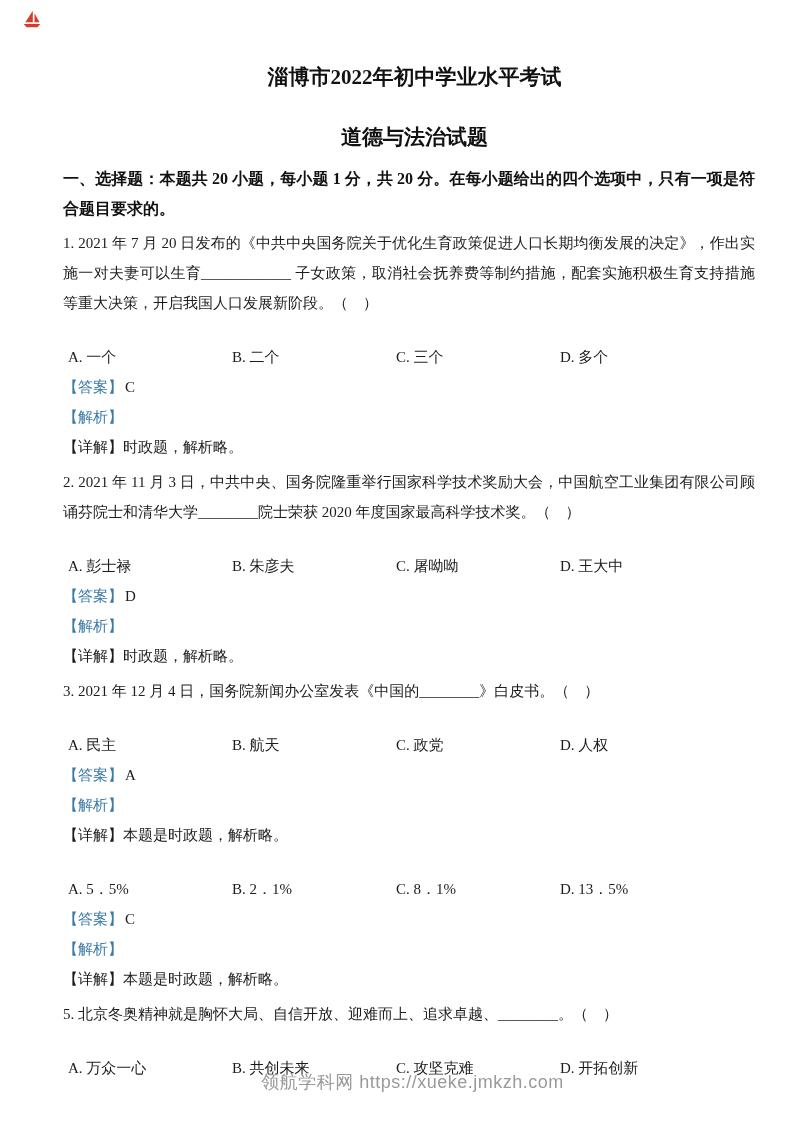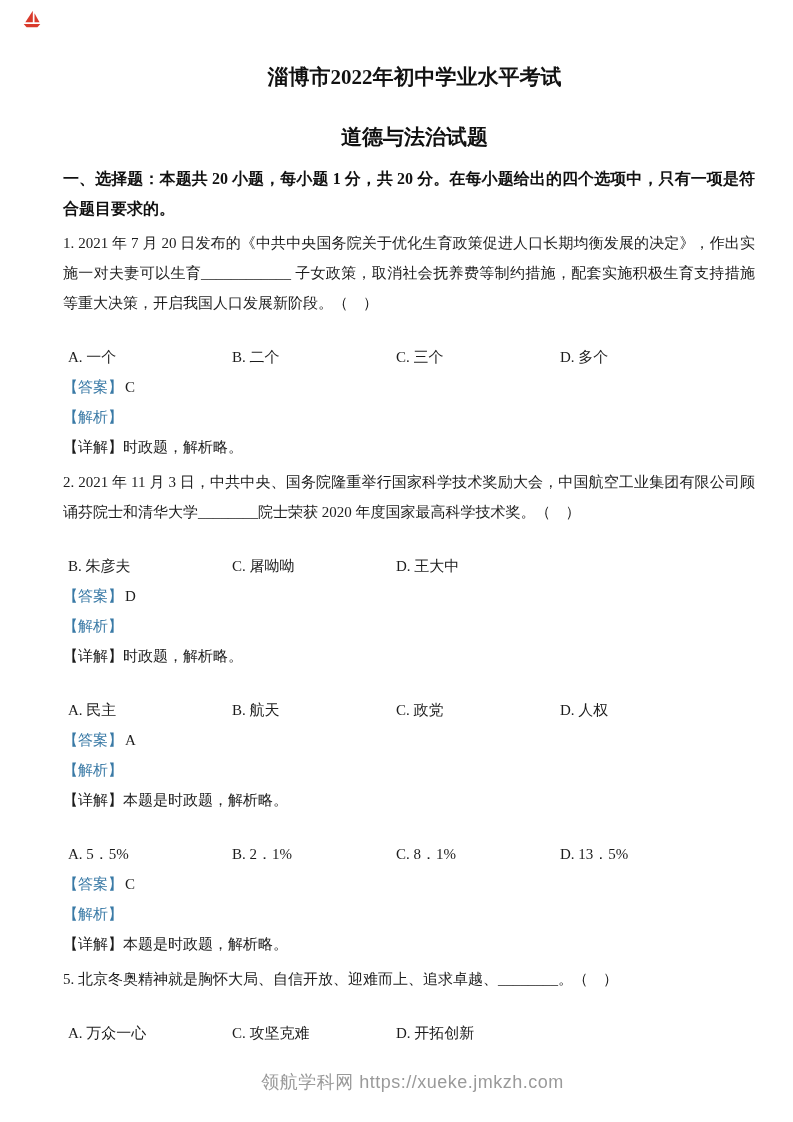--- a/index.html
+++ b/index.html
@@ -72,30 +72,32 @@
           <span class="opt">D. 多个</span>
         </div>
         <div class="ansline"><span class="lbl">【答案】</span><span class="ansletter">C</span></div>
         <div class="ansline"><span class="lbl">【解析】</span></div>
         <div class="ansline"><span>【详解】</span><span>时政题，解析略。</span></div>
       </div>
 
       <div>
         <div class="stem">2. 2021 年 11 月 3 日，中共中央、国务院隆重举行国家科学技术奖励大会，中国航空工业集团有限公司顾诵芬院士和清华大学________院士荣获 2020 年度国家最高科学技术奖。（　）</div>
         <div class="options">
+          <span class="opt">A. 彭士禄</span>
           <span class="opt">B. 朱彦夫</span>
           <span class="opt">C. 屠呦呦</span>
           <span class="opt">D. 王大中</span>
         </div>
         <div class="ansline"><span class="lbl">【答案】</span><span class="ansletter">D</span></div>
         <div class="ansline"><span class="lbl">【解析】</span></div>
         <div class="ansline"><span>【详解】</span><span>时政题，解析略。</span></div>
       </div>
 
       <div>
+        <div class="stem">3. 2021 年 12 月 4 日，国务院新闻办公室发表《中国的________》白皮书。（　）</div>
         <div class="options">
           <span class="opt">A. 民主</span>
           <span class="opt">B. 航天</span>
           <span class="opt">C. 政党</span>
           <span class="opt">D. 人权</span>
         </div>
         <div class="ansline"><span class="lbl">【答案】</span><span class="ansletter">A</span></div>
         <div class="ansline"><span class="lbl">【解析】</span></div>
         <div class="ansline"><span>【详解】</span><span>本题是时政题，解析略。</span></div>
       </div>
@@ -109,20 +111,21 @@
         </div>
         <div class="ansline"><span class="lbl">【答案】</span><span class="ansletter">C</span></div>
         <div class="ansline"><span class="lbl">【解析】</span></div>
         <div class="ansline"><span>【详解】</span><span>本题是时政题，解析略。</span></div>
       </div>
 
       <div>
         <div class="stem">5. 北京冬奥精神就是胸怀大局、自信开放、迎难而上、追求卓越、________。（　）</div>
         <div class="options">
           <span class="opt">A. 万众一心</span>
+          <span class="opt">B. 共创未来</span>
           <span class="opt">C. 攻坚克难</span>
           <span class="opt">D. 开拓创新</span>
         </div>
       </div>
 
     </div>
   </div>
 
   <div class="watermark">领航学科网 https://xueke.jmkzh.com</div>
 

